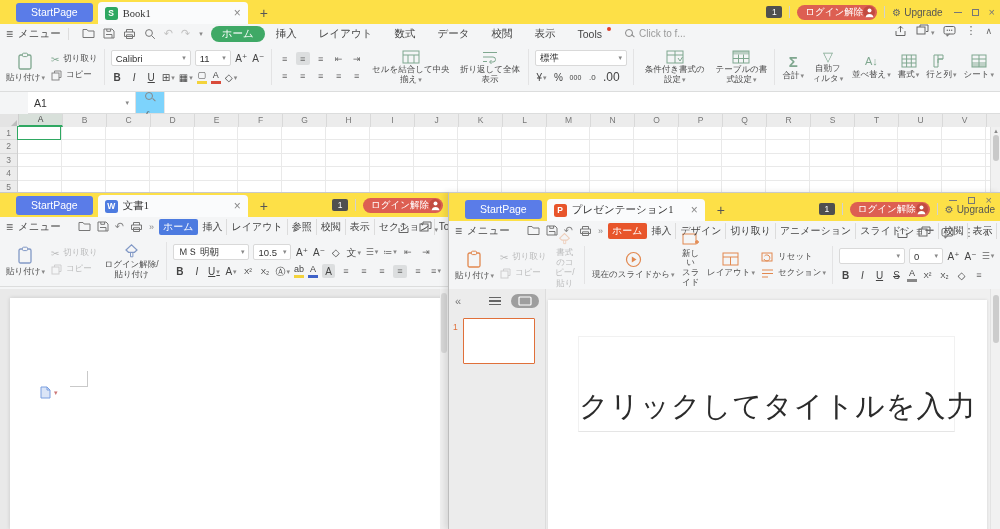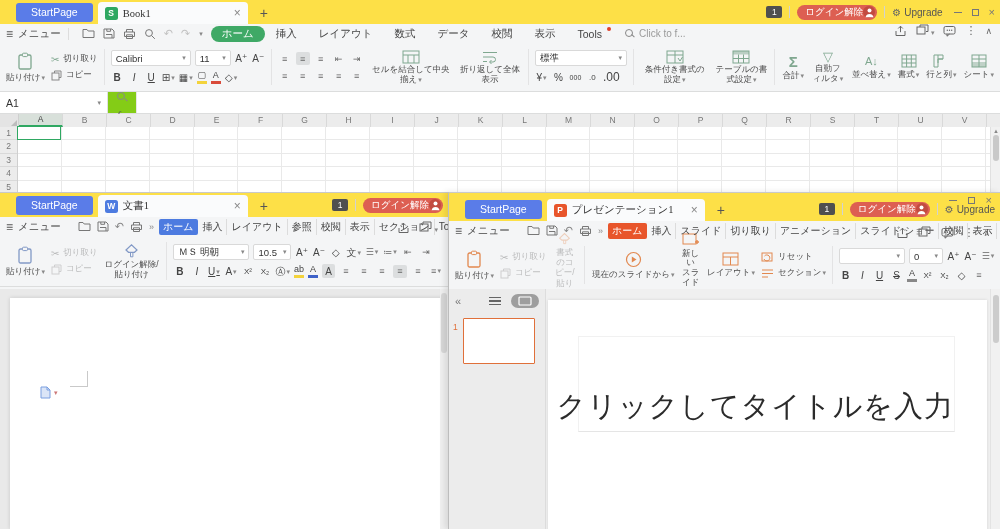--- a/index.html
+++ b/index.html
@@ -81,21 +81,21 @@
     justify-content:space-between;padding:0 4px;font-size:9.5px;color:#333;box-sizing:border-box;gap:3px;white-space:nowrap;}
   .clrbtn{display:inline-flex;flex-direction:column;align-items:center;line-height:1;}
   .clrbtn .g{font-size:9px;color:#444;}
   .clrbtn .bar{width:10px;height:3px;margin-top:1px;}
   .alico{font-size:9px;color:#666;min-width:14px;height:13px;display:inline-flex;align-items:center;justify-content:center;border-radius:2px;}
   .alico.act{background:#dcdedf;}
   .dis{opacity:.35;}
   .sum{font-size:15px;color:var(--icon);font-weight:bold;line-height:15px;}
 
   
-  .fxbar{height:21px;display:flex;align-items:center;background:#84cc16;border-bottom:1px solid #dcdddd;font-size:10.5px;}
+  .fxbar{height:21px;display:flex;align-items:center;background:#7dd3fc;border-bottom:1px solid #dcdddd;font-size:10.5px;margin-left:28px;}
   .namebox{width:108px;height:100%;background:#fff;border-right:1px solid #e0e0e0;display:flex;align-items:center;
     padding:0 6px;box-sizing:border-box;color:#333;justify-content:space-between;}
   .fxicons{display:flex;align-items:flex-start;gap:7px;padding:0 9px;border-right:1px solid #e6e6e6;height:100%;flex-direction:column;}
   .fxi{font-family:"Liberation Serif",serif;font-style:italic;font-size:11px;color:#555;}
   .fxinput{flex:1;height:100%;background:#fff;}
   .grid{position:relative;height:80px;background:#fff;}
   .colhdr{display:flex;height:13px;background:#ececec;border-bottom:1px solid #cfcfcf;}
   .cornercell{width:18px;height:13px;background:#e4e4e4;border-right:1px solid #cfcfcf;position:relative;flex:0 0 auto;}
   .cornercell::after{content:"";position:absolute;right:1px;bottom:1px;width:0;height:0;
     border-left:6px solid transparent;border-bottom:6px solid #bdbdbd;}
@@ -129,21 +129,21 @@
   .outlico{display:flex;flex-direction:column;gap:2px;margin-left:18px;}
   .outlico i{display:block;width:12px;height:1.4px;background:#666;}
   .viewpill{background:#9e9e9e;border-radius:8px;width:28px;height:14px;display:flex;align-items:center;justify-content:center;}
   .viewpill svg{display:block;}
   .thumbnum{position:absolute;left:4px;top:33px;font-size:8.5px;color:var(--c-thumb);}
   .thumb{position:absolute;left:14px;top:29px;width:72px;height:46px;background:#fff;
     border:1.6px solid var(--c-thumb);border-radius:1px;box-sizing:border-box;}
   .slidearea{position:absolute;left:97px;right:10px;top:0;bottom:0;background:#f0f0f0;}
   .slide{position:absolute;left:2px;right:3px;top:11px;bottom:-6px;background:#fff;box-shadow:0 0 3px rgba(0,0,0,.12);}
   .titlebox{position:absolute;left:30px;right:32px;top:36px;height:96px;border:1px solid #f1f1f1;border-bottom:1px solid #e5e5e5;
-    display:flex;align-items:flex-end;justify-content:flex-end;box-sizing:border-box;}
+    display:flex;align-items:flex-end;justify-content:flex-start;box-sizing:border-box;}
   .titletext{font-size:29px;color:#2b2b2b;white-space:nowrap;letter-spacing:1px;padding-bottom:4px;}
   .subbox{position:absolute;left:30px;right:32px;top:132px;height:48px;border:1px solid #f1f1f1;border-top:none;
     text-align:center;box-sizing:border-box;}
   .subtext{font-size:12px;color:#333;margin-top:18px;}
   .pp-scroll{position:absolute;right:0;top:0;bottom:0;width:10px;background:#f1f1f1;border-left:1px solid #e3e3e3;box-sizing:border-box;}
   .pp-thumbbar{position:absolute;left:1.5px;top:6px;width:6px;height:48px;background:#cccccc;border-radius:3px;}
   .ppctl{position:absolute;top:2px;right:8px;display:flex;gap:11px;align-items:center;z-index:5;}
 
   svg{overflow:visible;}
 </style>
@@ -655,21 +655,21 @@
       <span style="color:#888;font-size:11px">↶</span>
       <svg width="13" height="12" viewBox="0 0 13 12">
           <path d="M3.5 4 V1.5 h6 V4 M1.5 4 h10 v4.5 h-10 z M3.5 6.8 h6 v3.7 h-6 z" fill="none" stroke="#777"></path>
         </svg>
       <span style="color:#888;font-size:9px">»</span>
     </span>
     <div class="menus compact">
 
     <div class="mi active">ホーム</div>
         <div class="mi">挿入</div>
-        <div class="mi">スライド</div>
+        <div class="mi">デザイン</div>
         <div class="mi">切り取り</div>
         <div class="mi">アニメーション</div>
         <div class="mi">スライド ショー</div>
         <div class="mi">校閲</div>
         <div class="mi">表示</div>
         <div class="mi">Tools</div>
       </div>
 
     <div class="mright" style="top:33px;right:10px">
       <svg width="13" height="12" viewBox="0 0 13 12">

